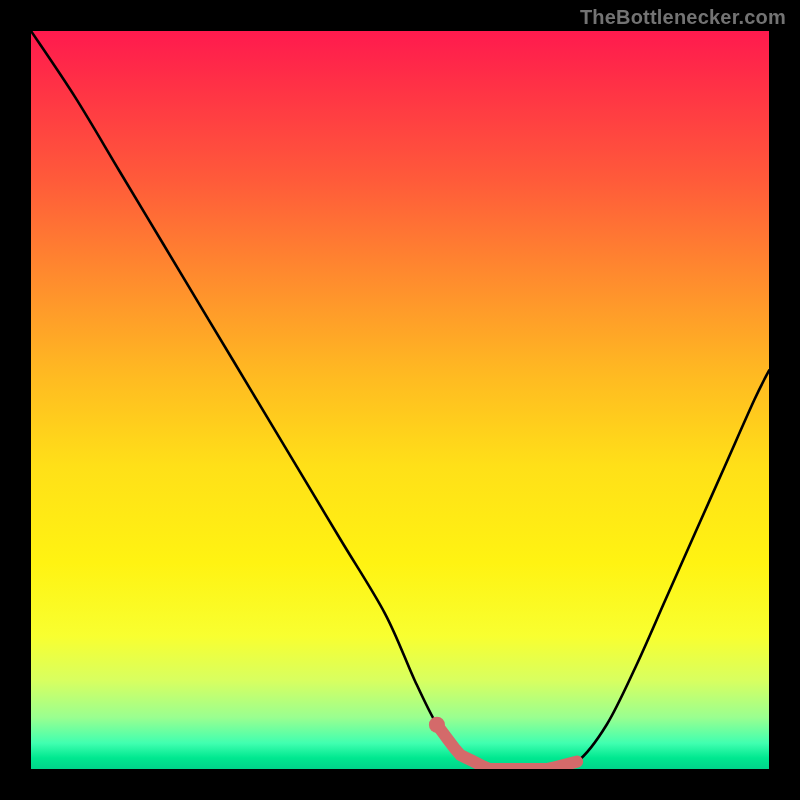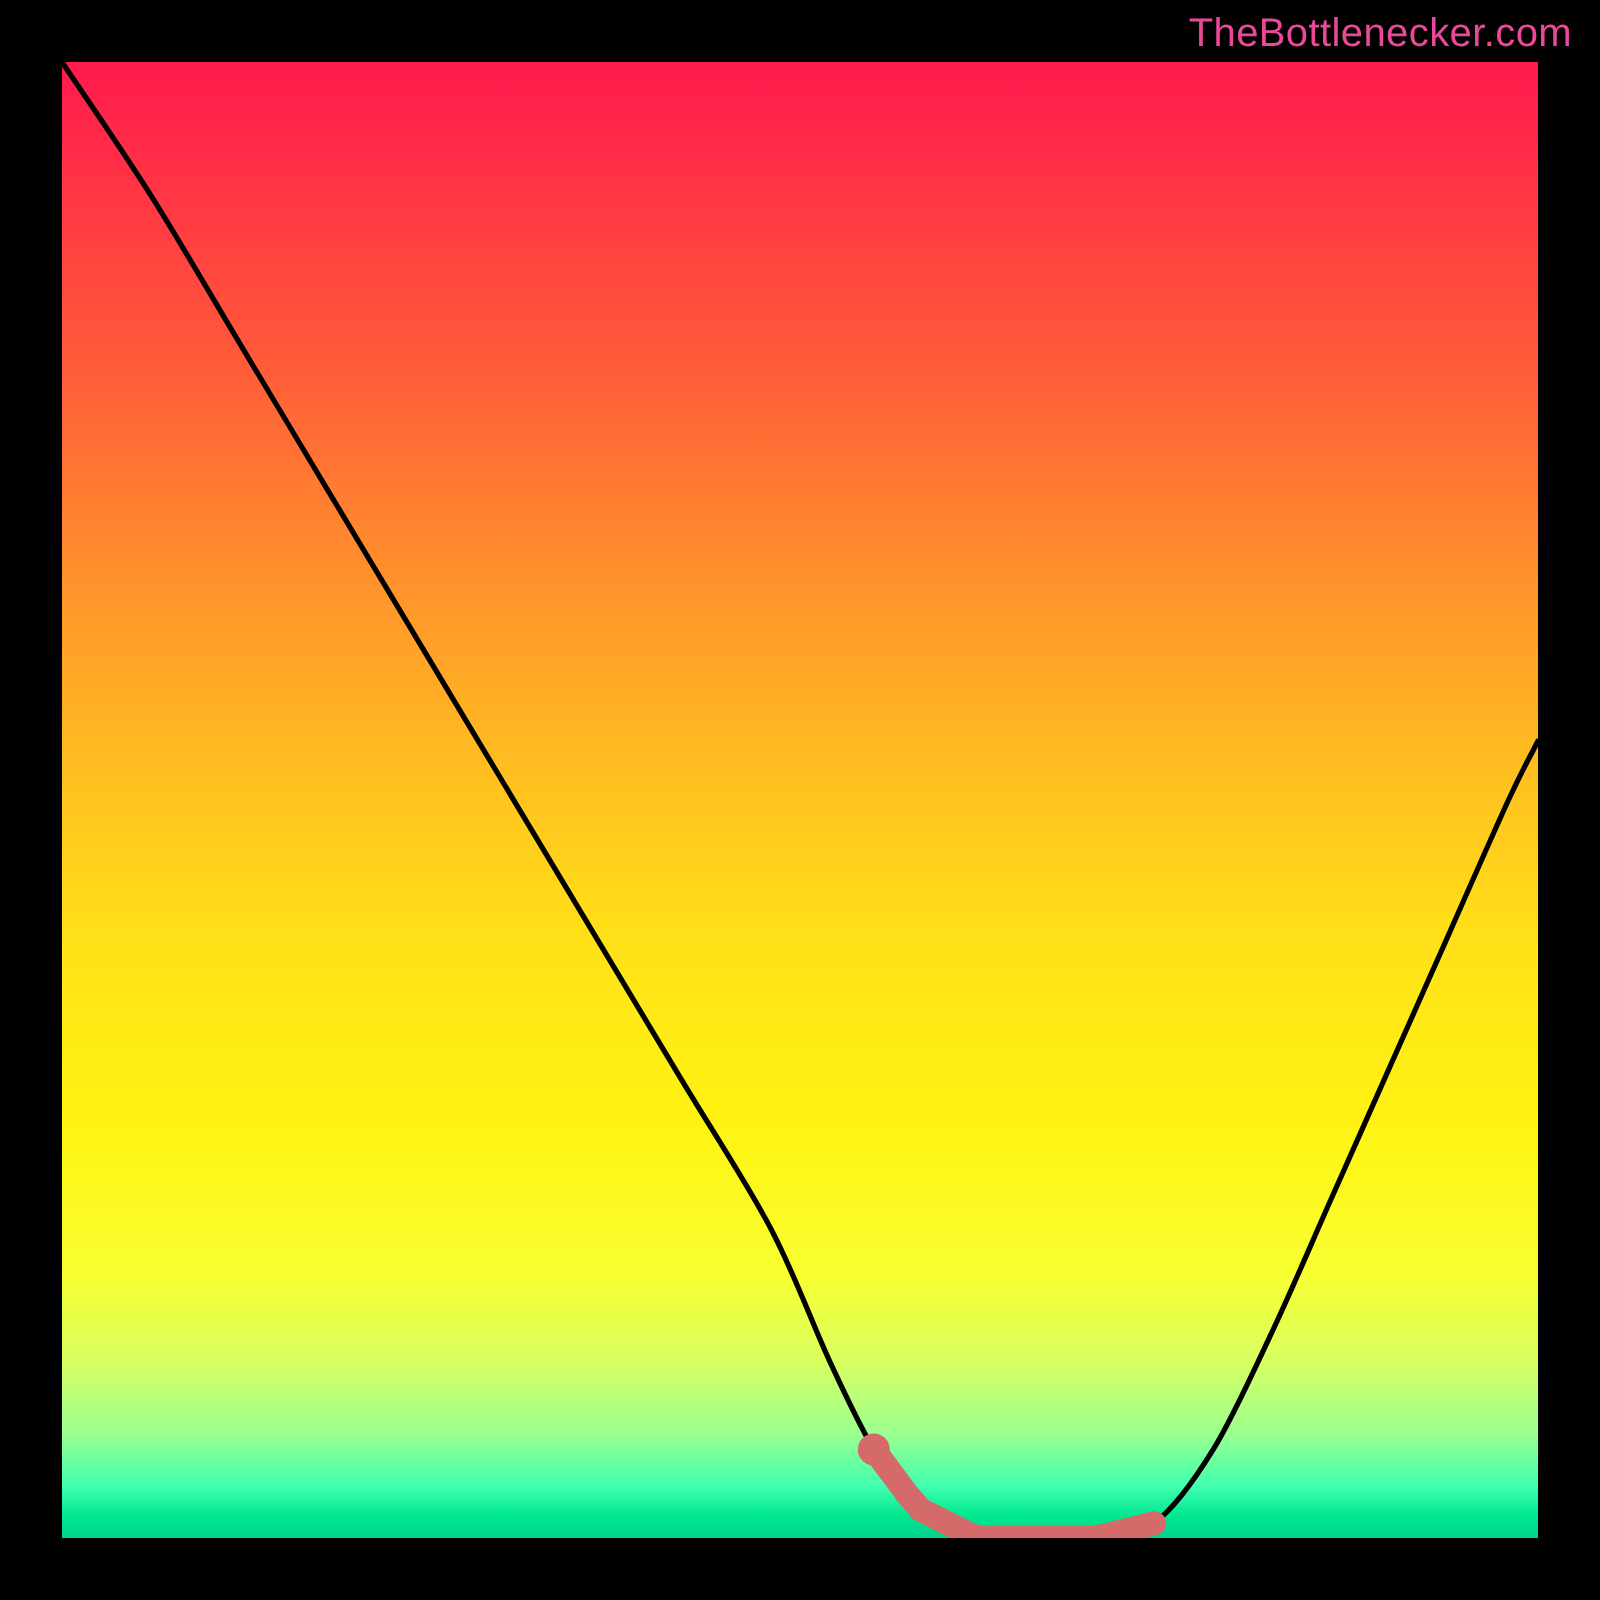--- a/index.html
+++ b/index.html
@@ -41,23 +41,23 @@
   svg.curve {
     position: absolute;
     left: 0; top: 0;
     width: 738px;
     height: 738px;
   }
   .watermark {
     position: absolute;
     top: 6px;
     right: 14px;
-    color: #ec4899;
+    color: #737373;
     font-size: 20px;
-    font-weight: 400;
+    font-weight: 700;
     letter-spacing: 0.2px;
     user-select: none;
   }
 </style>
 </head>
 <body>
 
 <div class="frame">
   <div class="gradient"></div>
   <svg class="curve" viewBox="0 0 738 738">

